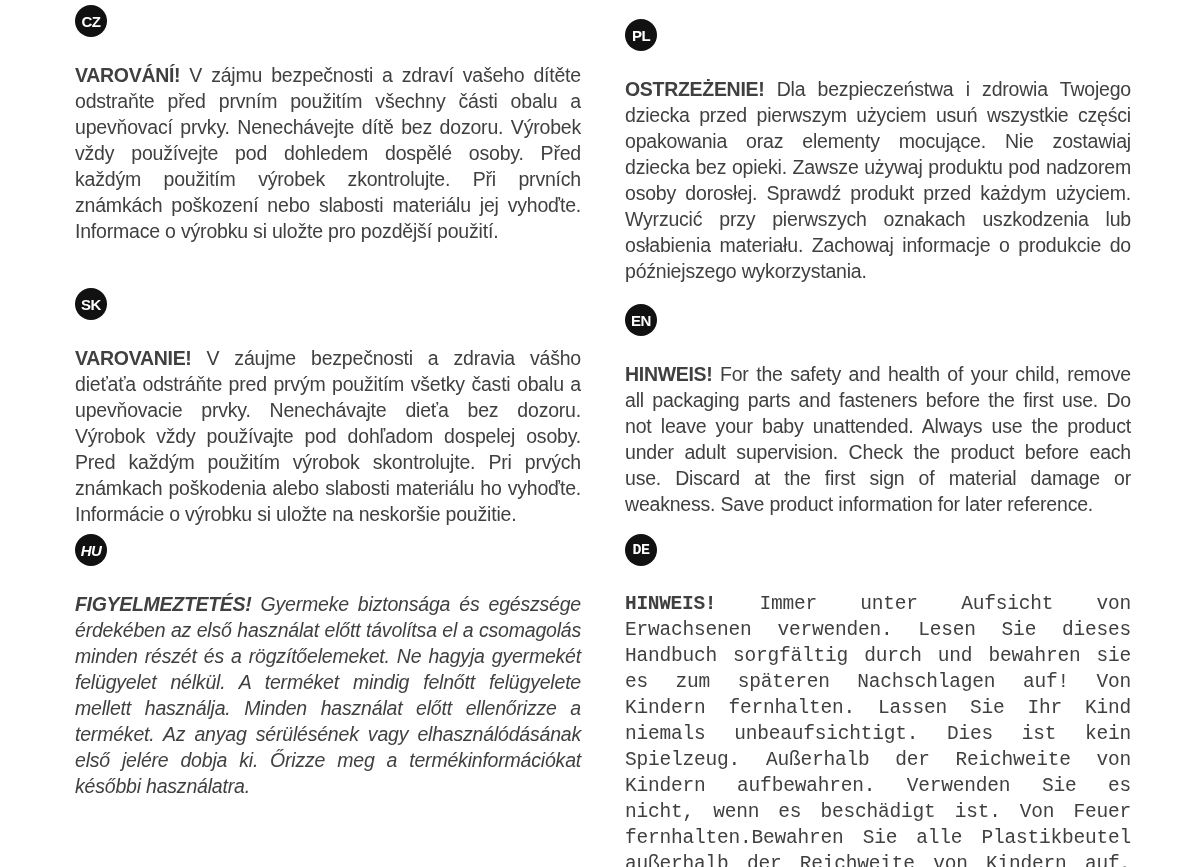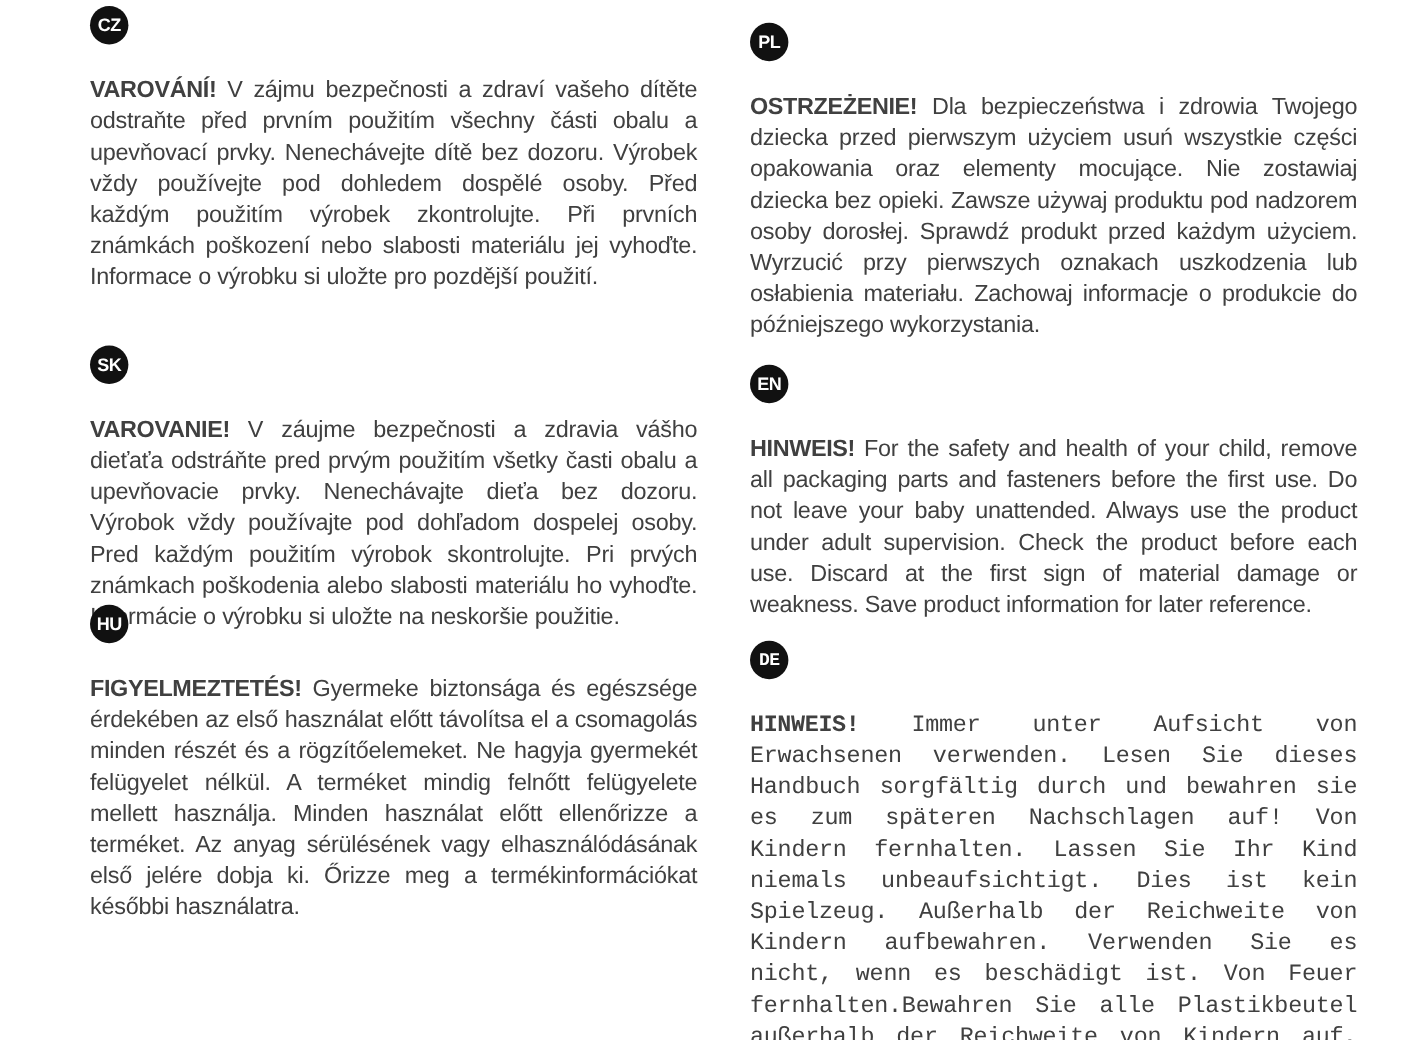--- a/index.html
+++ b/index.html
@@ -28,21 +28,21 @@
   .column-left  { left: 75px;  }
   .column-right { left: 625px; }
   .section {
     position: absolute;
     left: 0;
     width: 100%;
   }
   
   .sec-cz { top: 5px;   }
   .sec-sk { top: 288px; }
-  .sec-hu { top: 504px; }
+  .sec-hu { top: 534px; font-style: italic; }
   .sec-pl { top: 19px;   }
   .sec-en { top: 304px; }
   .sec-de { top: 534px; font-family: Liberation Mono, monospace; }
 
   .lang-badge {
     width: 32px;
     height: 32px;
     border-radius: 50%;
     background: #111111;
     color: #ffffff;

